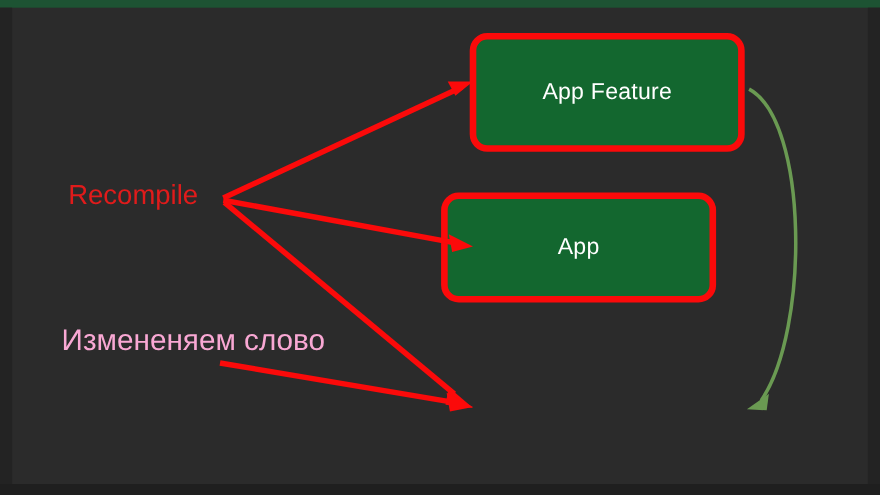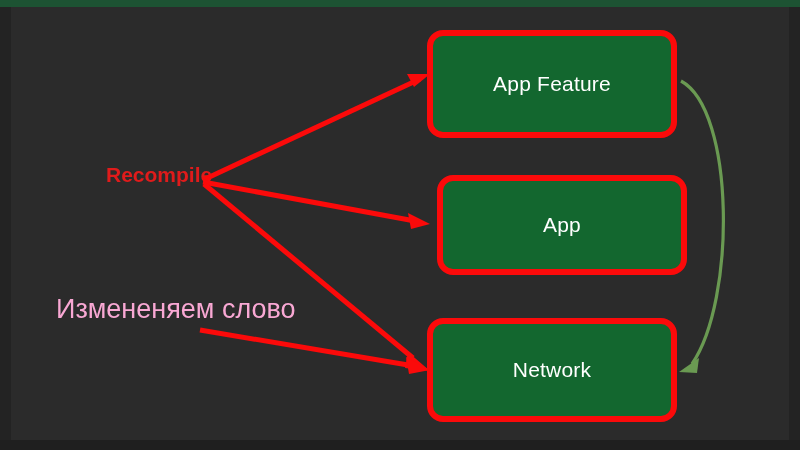--- a/index.html
+++ b/index.html
@@ -55,33 +55,32 @@
   }
   .node-label {
     color: #ffffff;
     font-size: 21px;
     font-weight: 400;
     letter-spacing: 0.2px;
     font-family: "Liberation Sans", sans-serif;
     white-space: nowrap;
   }
   #box-app-feature { left: 427px; top: 30px;  width: 250px; height: 108px; }
-  #box-app         { left: 437px; top: 175px; width: 250px; height: 100px; }
+  #box-app         { left: 401px; top: 175px; width: 250px; height: 100px; }
   #box-network     { left: 427px; top: 318px; width: 250px; height: 104px; }
 
   
   #label-recompile {
     position: absolute;
     left: 62px; top: 163px;
     color: #e01b1b;
-    font-size: 21px;
-    font-weight: 700;
+    font-size: 25px;
+    font-weight: 400;
     font-family: "Liberation Sans", sans-serif;
     white-space: nowrap;
-    margin-left: 44px;
   }
   #label-change-word {
     position: absolute;
     left: 56px; top: 294px;
     color: #f9a8d4;
     font-size: 27px;
     font-weight: 400;
     font-family: "Liberation Sans", sans-serif;
     white-space: nowrap;
   }
@@ -105,23 +104,20 @@
   <div id="edge-bottom"></div>
 
   <div class="node-box" id="box-app-feature">
     <span class="node-label">App Feature</span>
   </div>
 
   <div class="node-box" id="box-app">
     <span class="node-label">App</span>
   </div>
 
-  <div class="node-box" id="box-network">
-    <span class="node-label">Network</span>
-  </div>
 
   <div id="label-recompile">Recompile</div>
   <div id="label-change-word">Измененяем слово</div>
 
   <svg id="arrow-layer" viewBox="0 0 800 450" width="800" height="450" xmlns="http://www.w3.org/2000/svg">
 
     <g>
       <line x1="203" y1="180" x2="420" y2="79" stroke="#fb0a0a" stroke-width="5"></line>
       <polygon points="430,74 407,74 414,87" fill="#fb0a0a"></polygon>
     </g>

